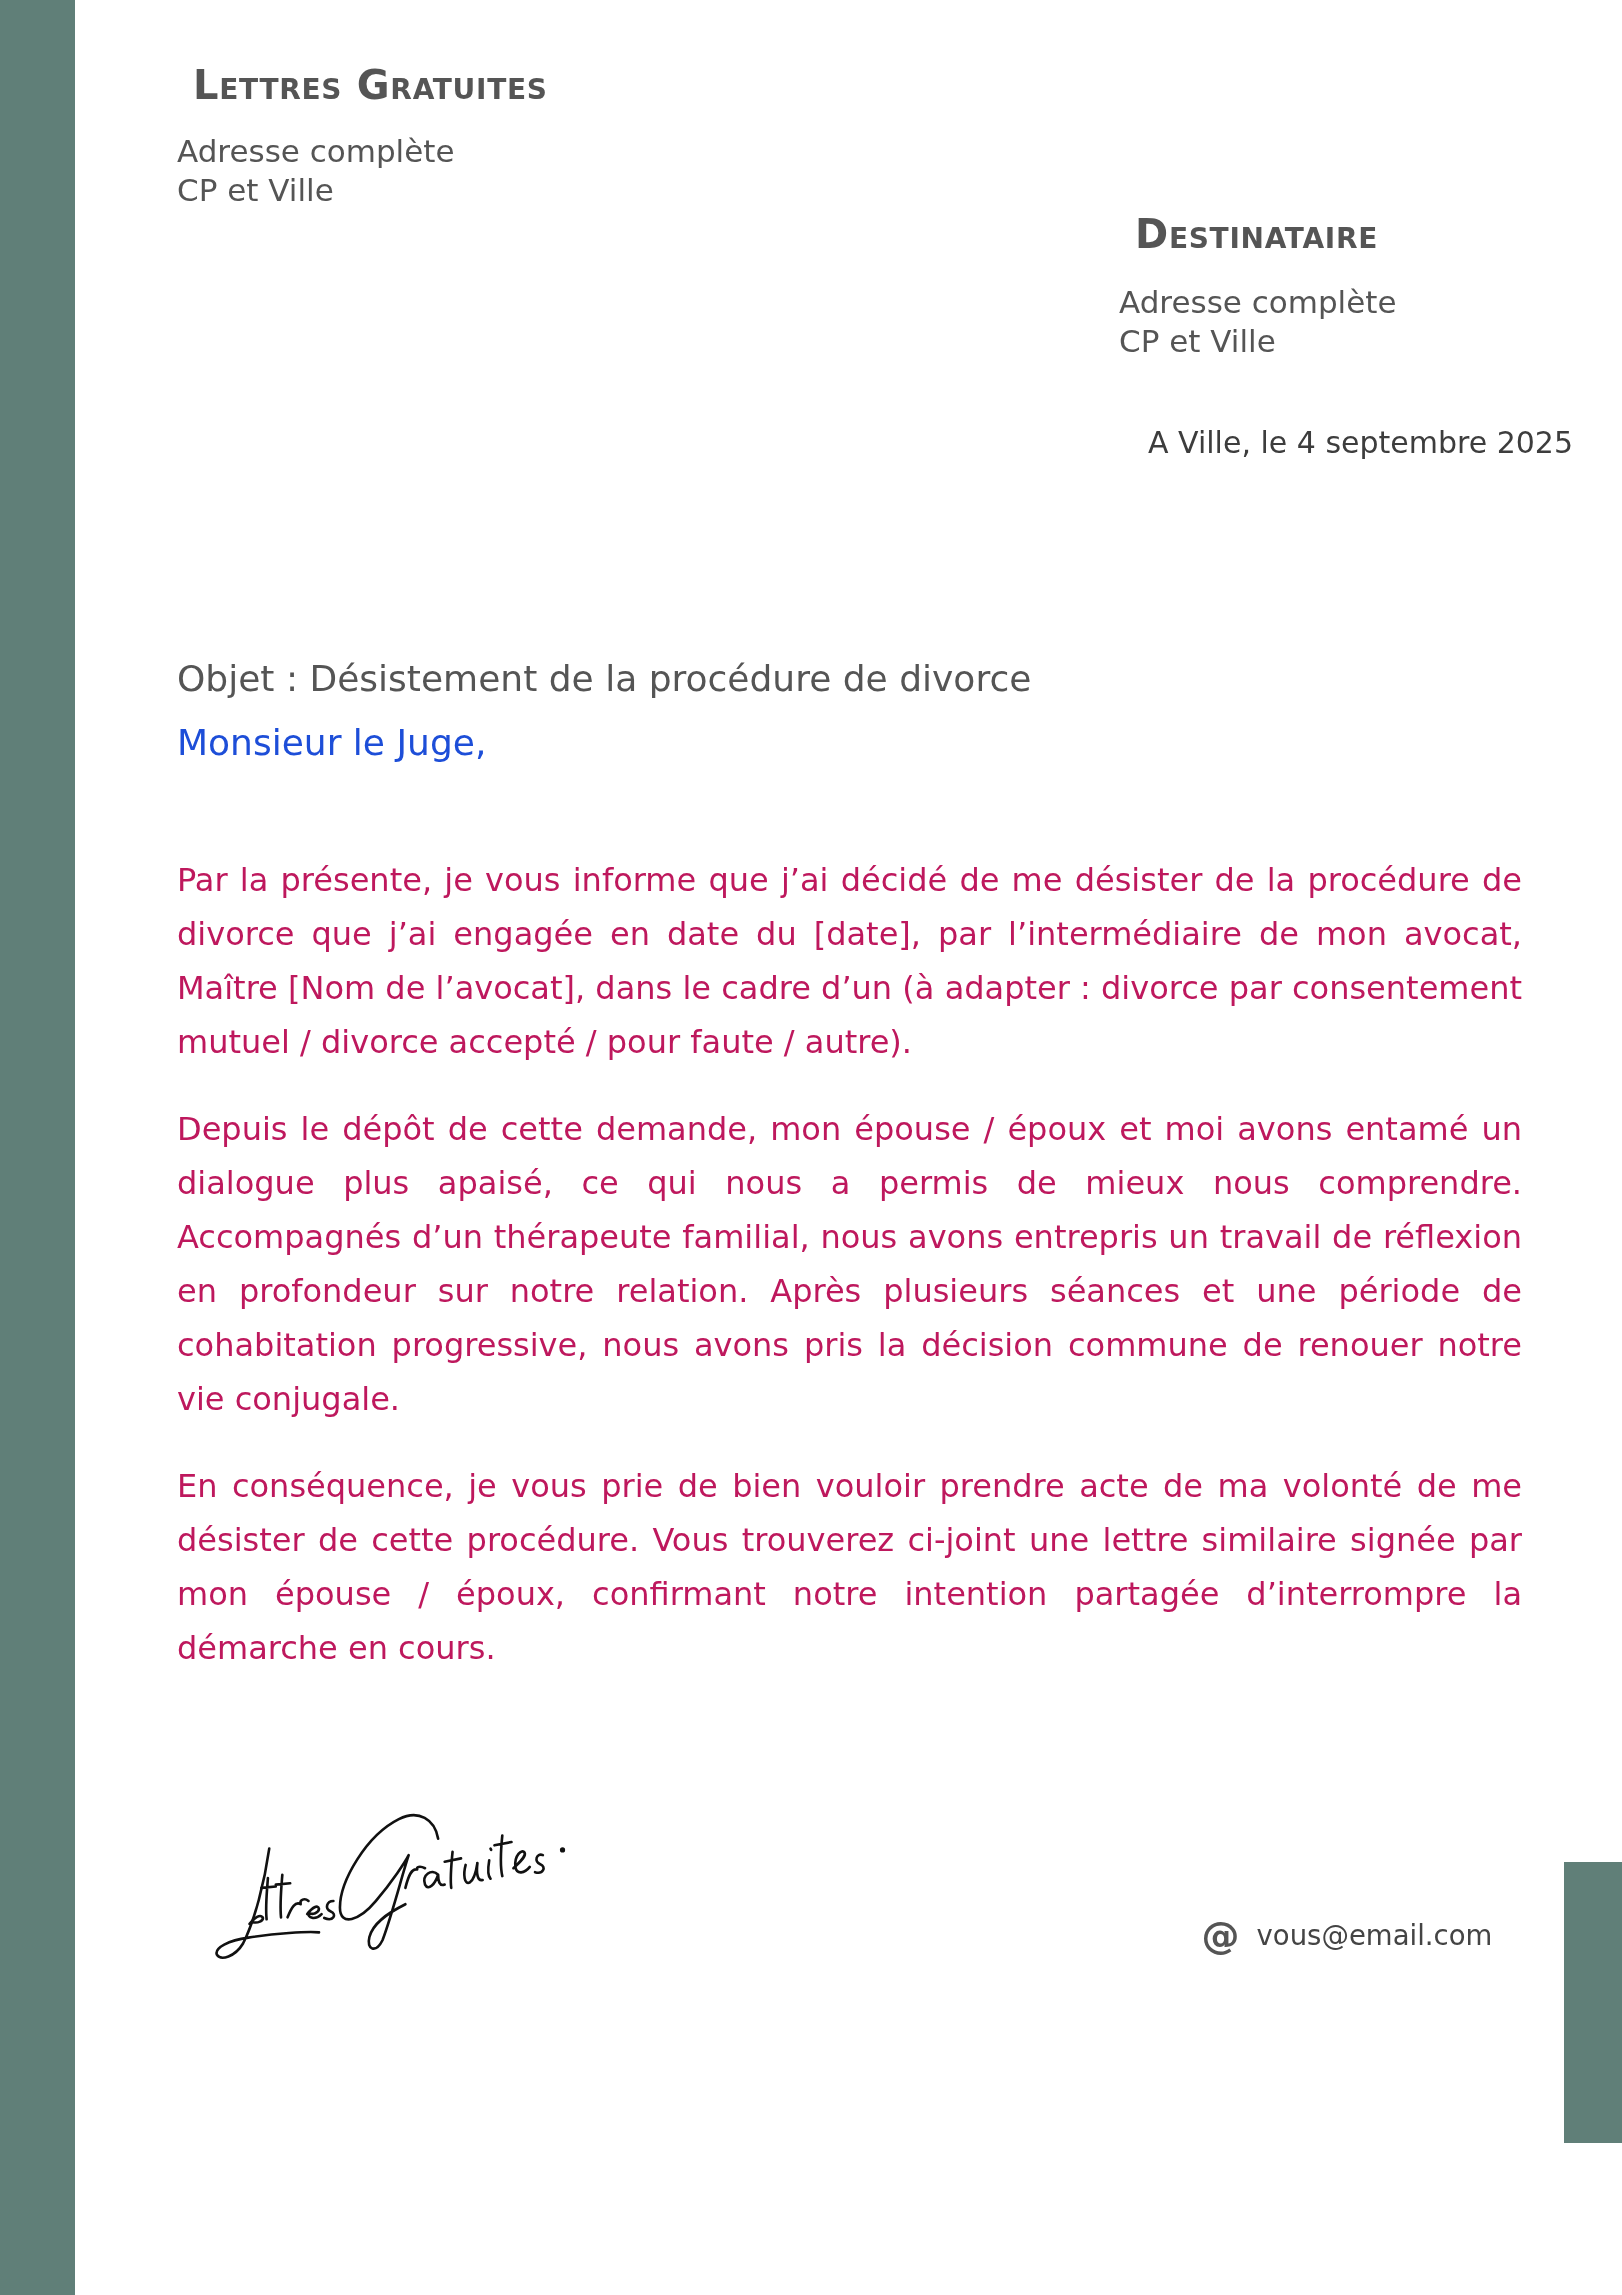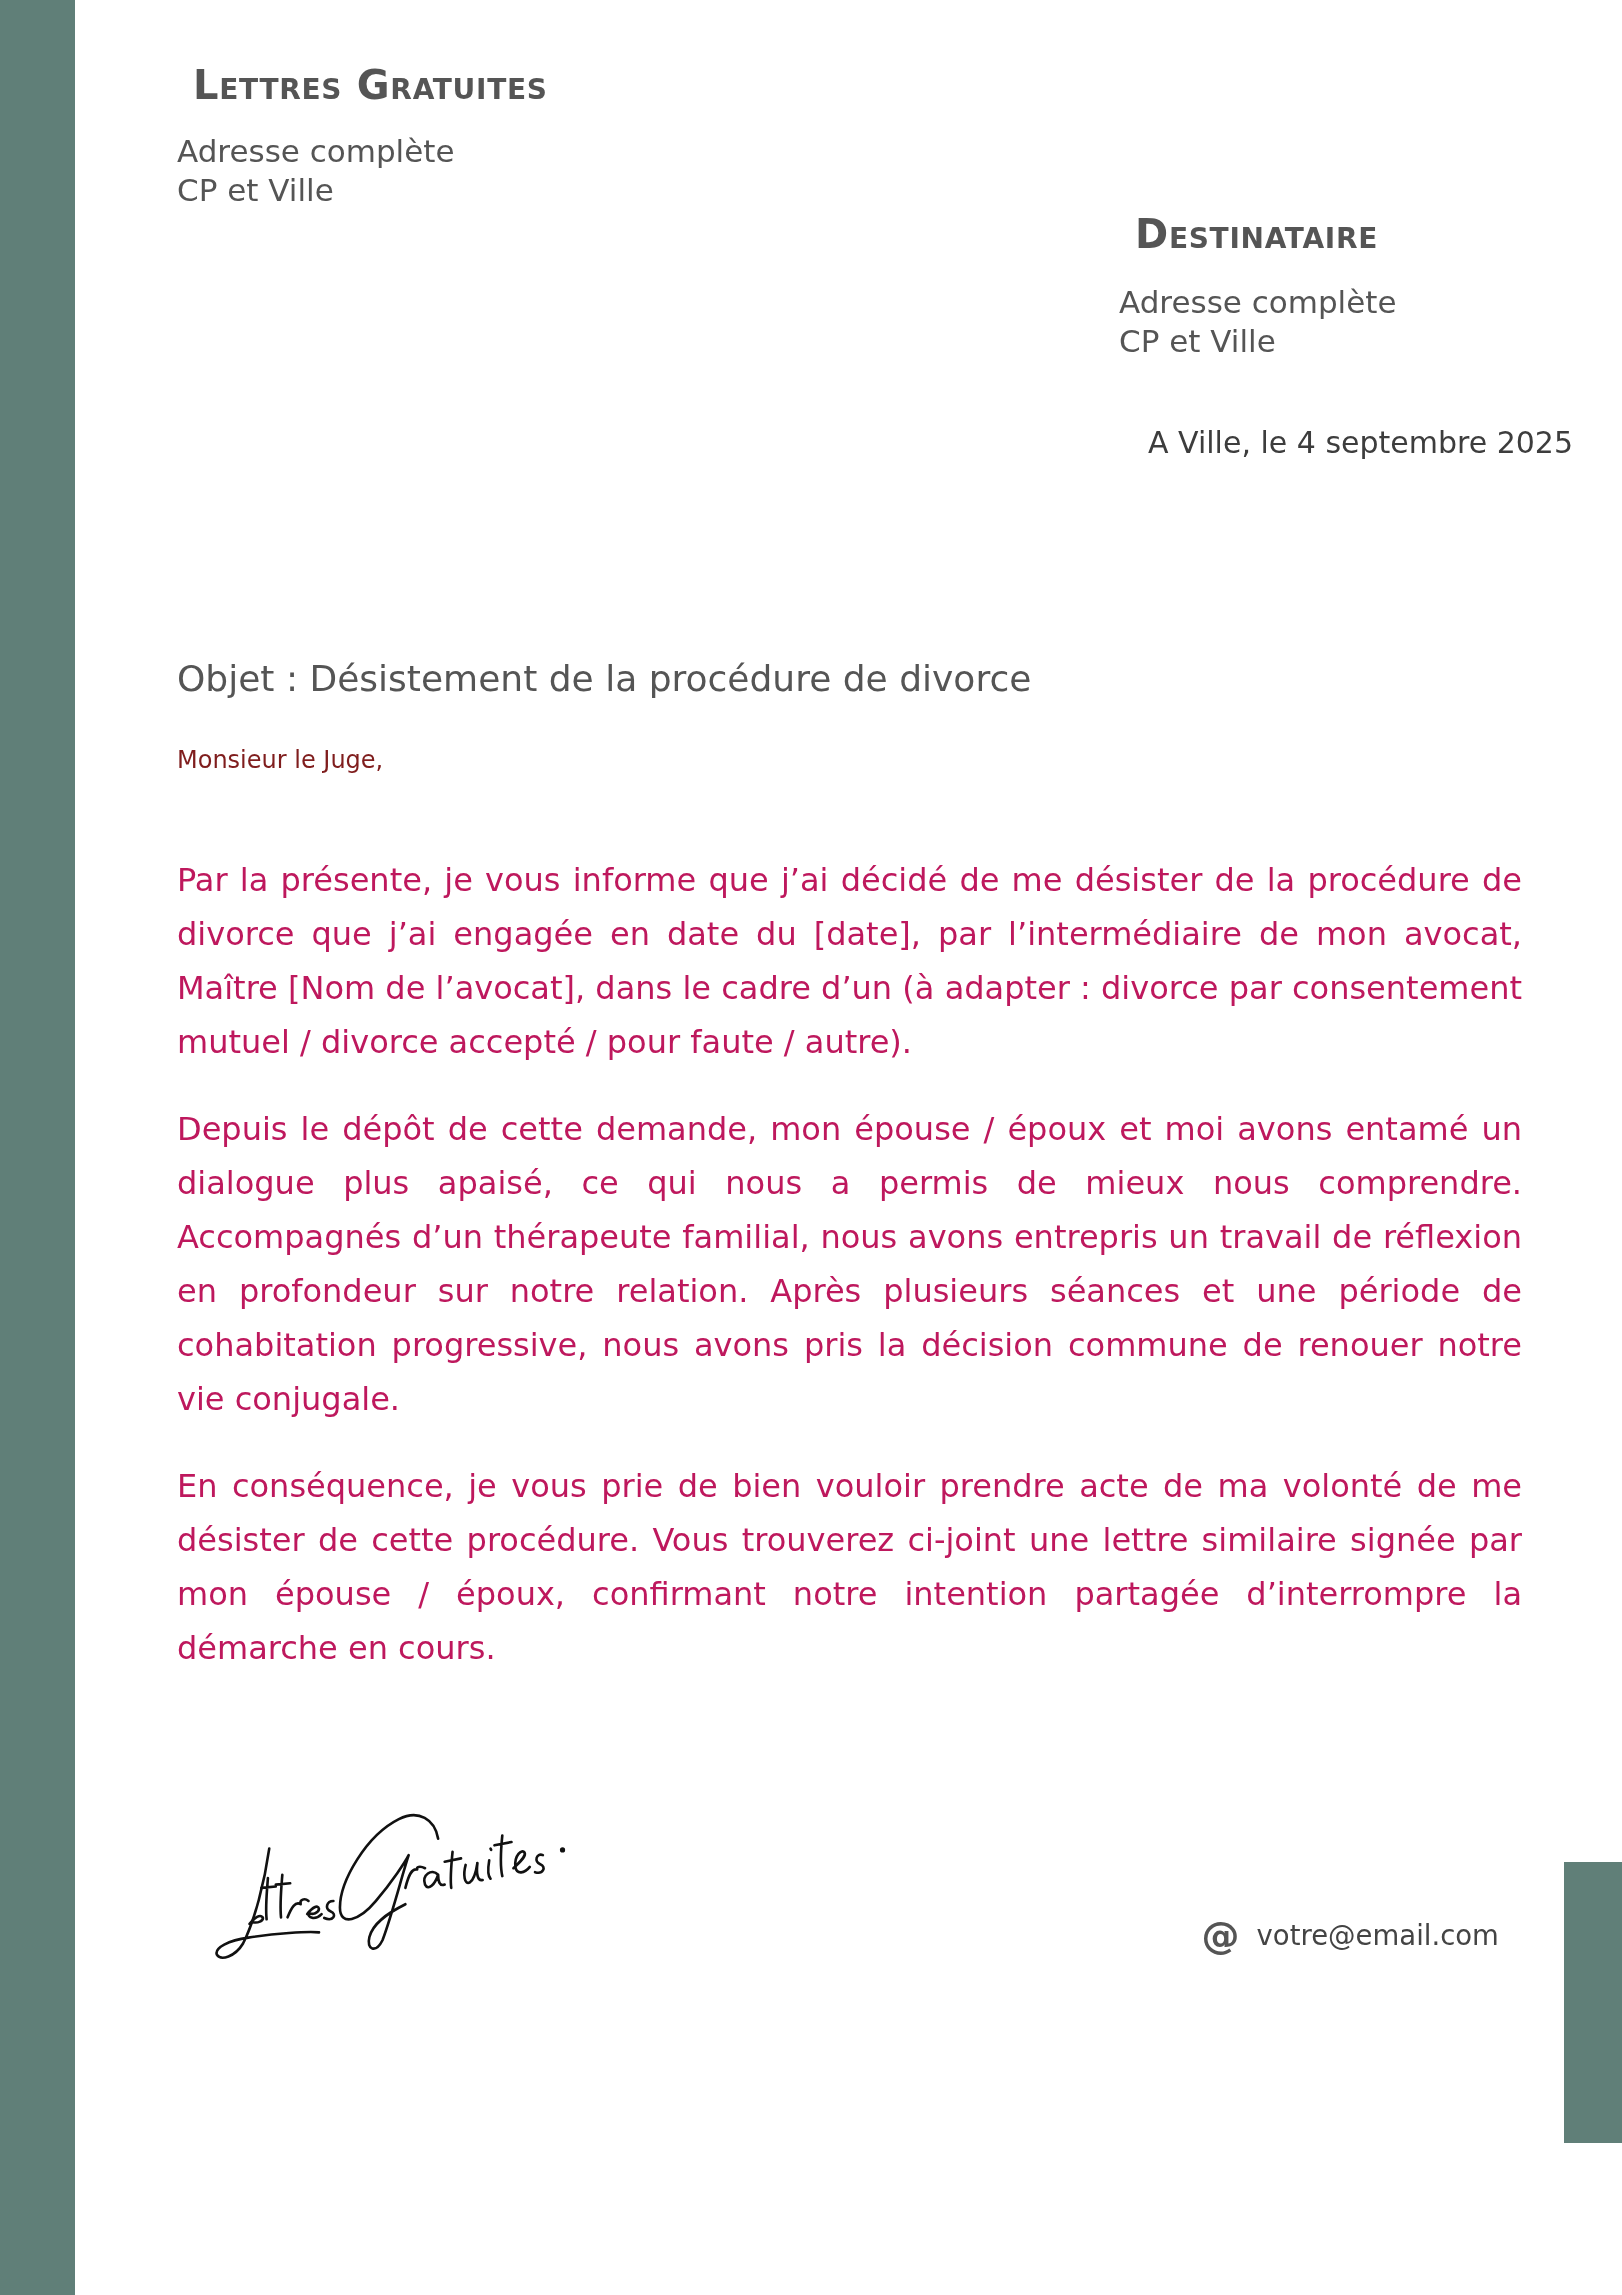--- a/index.html
+++ b/index.html
@@ -12,21 +12,21 @@
                  font-variant: small-caps; letter-spacing: 0.7px; color: #555555; margin: 16px; line-height: 1.1; }
   .sender-address { position: absolute; left: 177px; top: 132px; font-size: 31px; line-height: 39px; color: #555555; }
 
   .recipient-name { position: absolute; left: 1119px; top: 196px; font-size: 40px; font-weight: bold;
                     font-variant: small-caps; letter-spacing: 0.7px; color: #555555; margin: 16px; line-height: 1.1; }
   .recipient-address { position: absolute; left: 1119px; top: 283px; font-size: 31px; line-height: 39px; color: #555555; }
 
   .date-line { position: absolute; left: 1148px; top: 425px; font-size: 30px; color: #3d3d3d; white-space: nowrap; }
 
   .subject { position: absolute; left: 177px; top: 658px; font-size: 36px; color: #555555; white-space: nowrap; }
-  .salutation { position: absolute; left: 177px; top: 746px; font-size: 24px; color: #7f1d1d; white-space: nowrap; }
+  .salutation { position: absolute; left: 177px; top: 722px; font-size: 36px; color: #1d4ed8; white-space: nowrap; }
 
   .body { position: absolute; left: 177px; top: 853px; width: 1345px; font-size: 32px; line-height: 54px;
           color: #be185d; text-align: justify; }
   .body p { margin: 0 0 33px 0; }
 
   .signature { position: absolute; left: 209px; top: 1783px; width: 419px; height: 177px; }
 
   .contact { position: absolute; left: 1204px; top: 1901px; }
   .contact-row { display: flex; align-items: center; height: 67px; }
   .contact-icon { width: 33px; display: flex; justify-content: center; align-items: center; margin-right: 19.6px; color: #555555; }
@@ -93,16 +93,16 @@
     </g>
     <circle cx="540" cy="102" r="4" fill="#111"></circle>
   </svg>
 </div>
 
 <div class="contact">
   <div class="contact-row">
     <span class="contact-icon">
         <span class="at-glyph">@</span>
       </span>
-    <span class="contact-text">votre@email.com</span>
+    <span class="contact-text">vous@email.com</span>
   </div>
 </div>
 
 
 </body></html>

